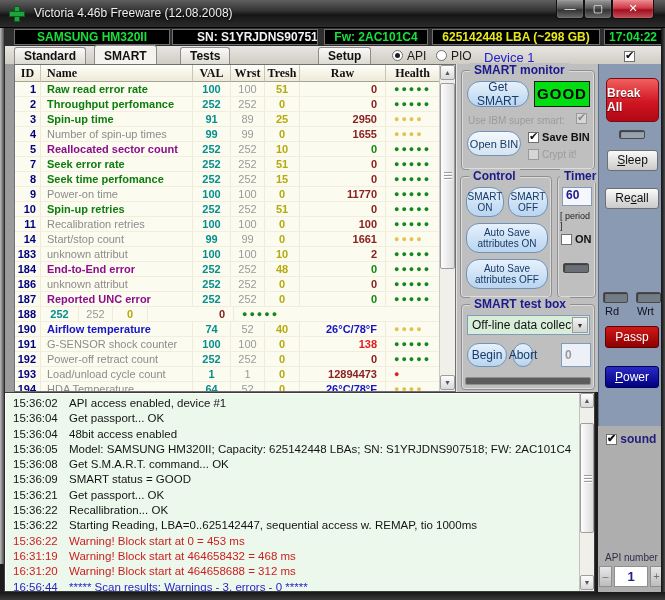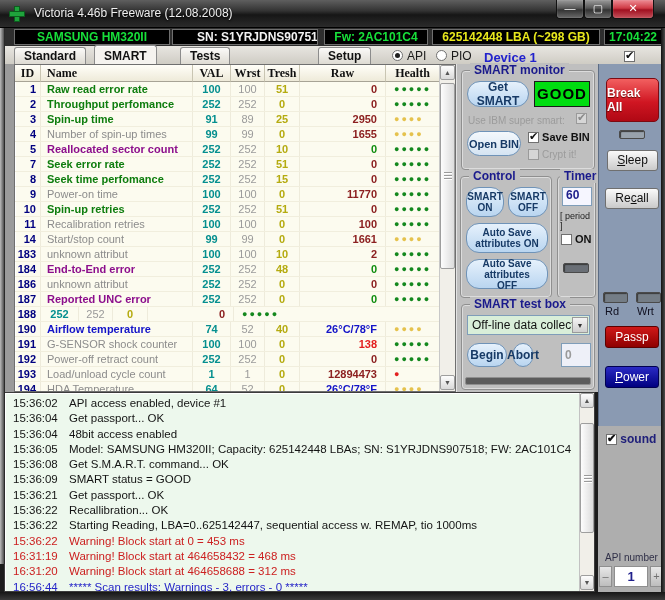--- a/index.html
+++ b/index.html
@@ -35,21 +35,21 @@
   
   .tabrow { position:absolute; left:0; top:46px; width:665px; height:18px;
     background:linear-gradient(180deg,#e8e6e1,#cfccc4); }
   .tab { position:absolute; top:1px; height:17px; padding:1px 9px 0; font-weight:bold; font-size:12px; color:#111;
     background:linear-gradient(180deg,#fbfaf8,#dedbd3); border:1px solid #8c8c8c; border-bottom:none;
     border-radius:3px 3px 0 0; }
   .tab.active { top:-1px; height:19px; padding-top:3px; background:#f5f3ef; z-index:2; box-shadow:inset 0 1px 0 #fff; }
   .radio { position:absolute; top:4px; width:11px; height:11px; border-radius:50%; background:#fff; border:1px solid #707070; }
   .radio .dot { position:absolute; left:2px; top:2px; width:5px; height:5px; border-radius:50%; background:#202020; }
   .mode-label { position:absolute; top:3px; font-size:12px; color:#1a1a1a; }
-  .device-label { position:absolute; top:4px; font-size:13px; font-weight:bold; color:#2222cc; }
+  .device-label { position:absolute; top:4px; font-size:13px; font-weight:normal; color:#2222cc; }
   .cb { width:11px; height:11px; background:#fff; border:1px solid #707070; display:inline-block; position:relative; vertical-align:-2px; }
   .cb.checked:after { content:"✔"; position:absolute; left:0px; top:-3px; font-size:11px; color:#111; }
   .cb.disabled { background:#d6d6d6; border-color:#9a9a9a; }
   .cb.disabled.checked:after { color:#8a8a8a; }
   .hints-wrap { position:absolute; left:624px; top:3px; color:#7a3020; font-size:12px; }
 
   
   .main { position:absolute; left:0; top:64px; width:665px; height:328px; background:#9b9b9b; }
   .frame-left { position:absolute; left:0; top:0; width:5px; height:536px; background:linear-gradient(90deg,#bdbdbd,#5c5c5c 70%,#111); top:28px; }
 
@@ -90,21 +90,21 @@
   
   .panel { position:absolute; left:456px; top:0; width:142px; height:328px; background:#bfbfbf; border-left:1px solid #e3e3e3; }
   .group { position:absolute; border:1px solid #8f8f8f; border-radius:4px; box-shadow:inset 0 0 0 1px #dcdcdc; }
   .group-label { position:absolute; top:-8px; left:8px; background:#bfbfbf; padding:0 4px; color:#1a1a8c; font-weight:bold; font-size:12px; }
   .g-monitor { left:4px; top:6px; width:134px; height:100px; }
   .g-control { left:3px; top:112px; width:92px; height:122px; }
   .g-timer { left:100px; top:112px; width:39px; height:122px; }
   .g-test { left:4px; top:240px; width:134px; height:86px; }
 
   .blue-btn { background:linear-gradient(180deg,#e6f1fc,#b9d5f0); border:1px solid #6f93b8; border-radius:13px;
-    color:#173a66; font-weight:bold; text-align:center; position:absolute; display:flex; align-items:center; justify-content:center; }
+    color:#173a66; font-weight:normal; text-align:center; position:absolute; display:flex; align-items:center; justify-content:center; }
   .good-box { position:absolute; left:72px; top:10px; width:56px; height:26px; background:#00dd10; border:1px solid #1a1a1a;
     color:#000; font-weight:bold; font-size:15px; text-align:center; line-height:24px; letter-spacing:1px; }
   .dis-label { color:#9b9b9b; font-size:10px; }
   .small-label { font-size:11px; color:#111; }
   .txtinput { background:#f6f6ff; border:1px solid #7f9db9; color:#20208c; font-weight:bold; font-size:12px; padding-left:3px; position:absolute; }
   .combo { position:absolute; left:5px; top:10px; width:123px; height:20px; background:#d9eed9; border:1px solid #7f9db9; }
   .combo .txt { position:absolute; left:4px; top:2px; font-size:12px; color:#111; white-space:nowrap; }
   .combo .arrowbox { position:absolute; right:1px; top:1px; width:16px; height:16px;
     background:linear-gradient(180deg,#f4f4f4,#cfcfcf); border:1px solid #9a9a9a; text-align:center; font-size:7px; line-height:15px; color:#333; }
   .progress { position:absolute; left:3px; top:72px; width:126px; height:8px; background:#5c5c5c; border:1px solid #8f8f8f; border-radius:2px; }

